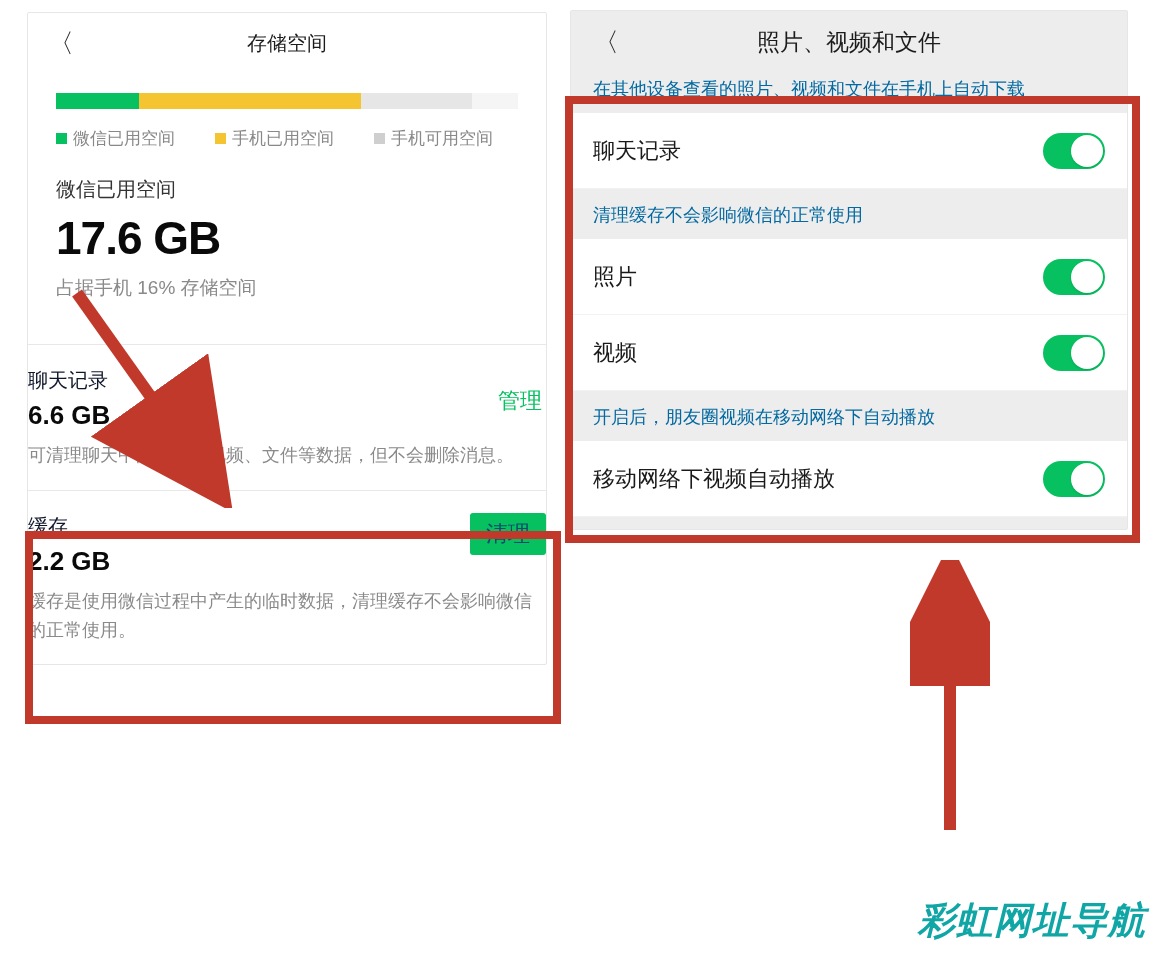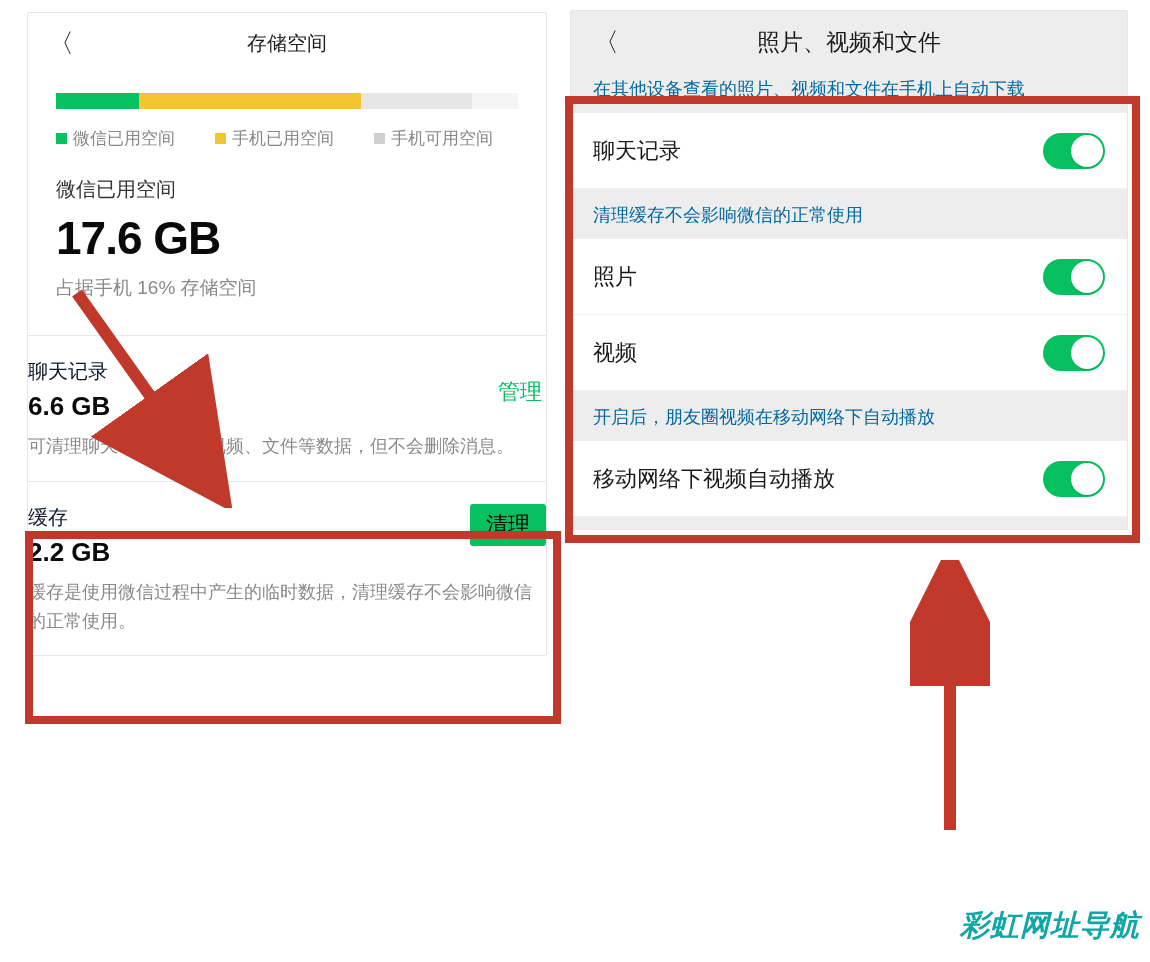--- a/index.html
+++ b/index.html
@@ -79,21 +79,21 @@
     .storage-value {
       font-size: 46px;
       font-weight: 700;
       color: #0a0a0a;
       letter-spacing: -1px;
       margin-bottom: 10px;
     }
     .storage-note {
       font-size: 19px;
       color: #8a8a8a;
-      margin-bottom: 34px;
+      margin-bottom: 43px;
     }
     .divider {
       height: 1px;
       background: #e8e8e8;
       margin: 0;
     }
     .section {
       padding: 22px 0 20px 0;
     }
     .section-head {
@@ -119,21 +119,21 @@
     }
     .btn-manage {
       color: #07c160;
       font-size: 22px;
       padding: 2px 4px;
       cursor: pointer;
       margin-top: 17px;
     }
     .btn-clean {
       background: #07c160;
-      color: #000000;
+      color: #0c4a6e;
       font-size: 22px;
       padding: 6px 16px;
       border-radius: 3px;
       cursor: pointer;
     }
 
     
     .panel-right {
       position: absolute;
       left: 570px;
@@ -234,23 +234,23 @@
     .arrow2 {
       position: absolute;
       left: 910px;
       top: 560px;
       width: 80px;
       height: 280px;
       pointer-events: none;
     }
     .watermark {
       position: absolute;
-      right: 10px;
+      right: 4px;
       bottom: 16px;
-      font-size: 29px;
+      font-size: 37px;
       font-weight: 800;
       font-style: italic;
       color: #11a6a6;
       letter-spacing: 1px;
     }
   </style>
 </head>
 <body>
 
 <div class="panel-left">

